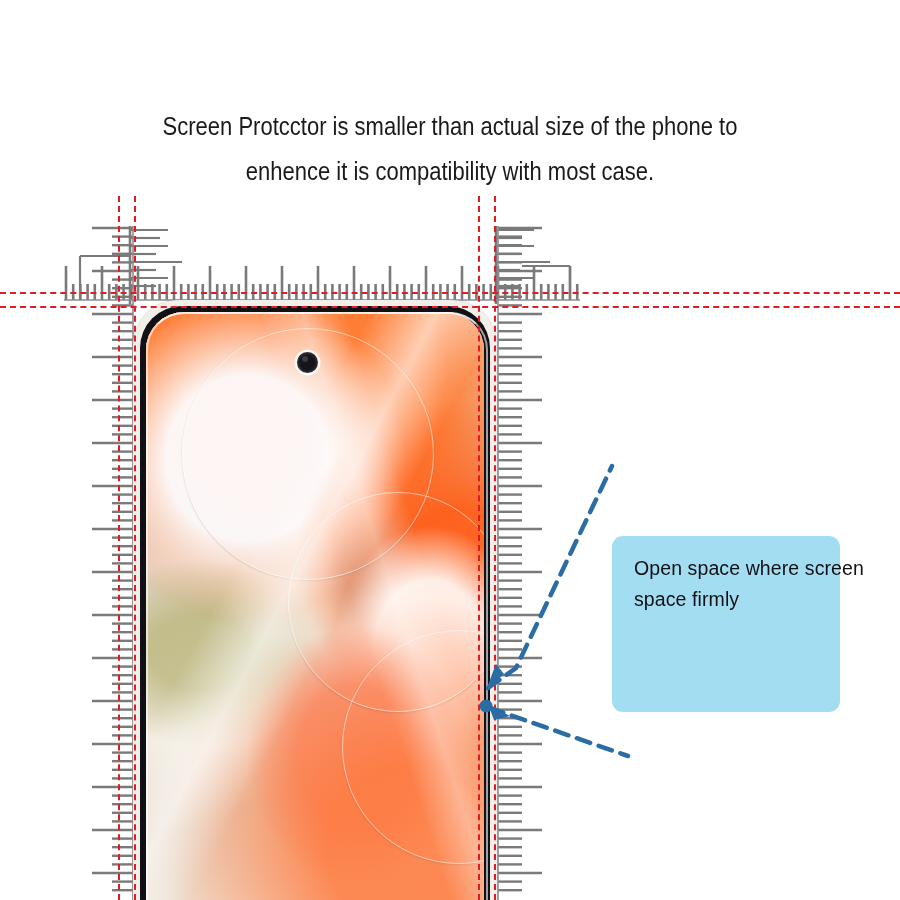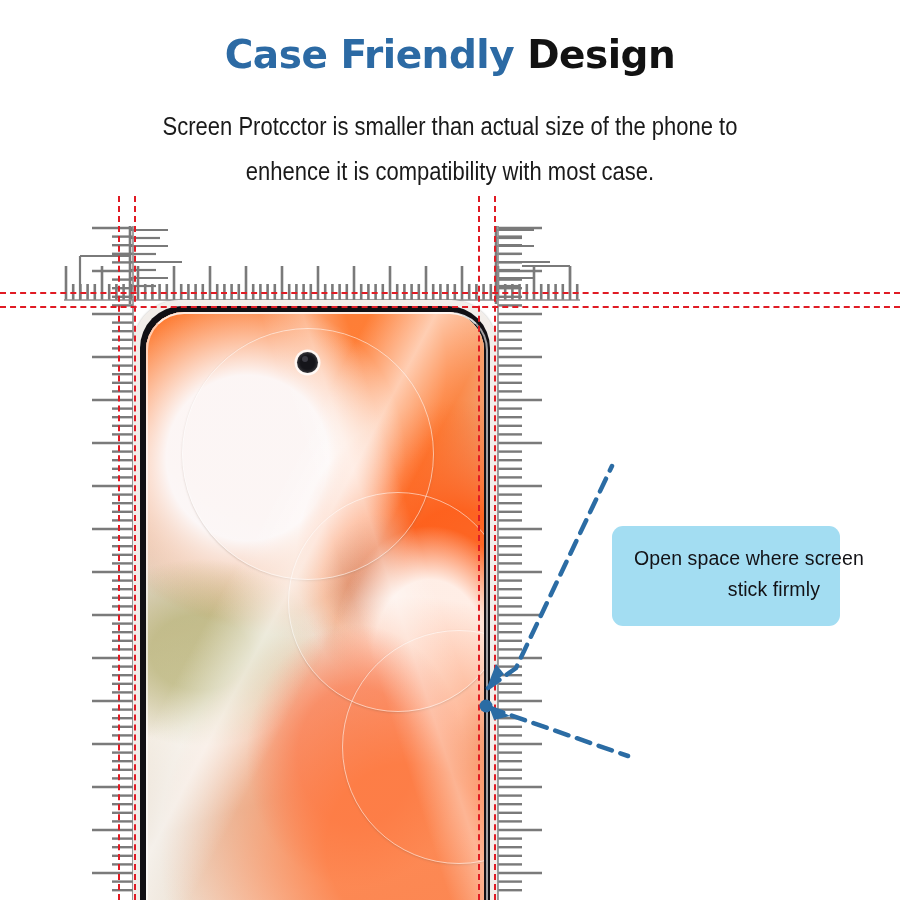--- a/index.html
+++ b/index.html
@@ -202,39 +202,34 @@
     box-sizing: border-box;
     font-family: "Liberation Sans Narrow", "Liberation Sans", sans-serif;
     color: #121216;
     font-size: 19.5px;
     line-height: 31px;
     letter-spacing: 0.1px;
     padding: 17px 20px 17px 22px;
   }
   #callout-1 {
     left: 612px;
-    top: 330px;
+    top: 340px;
     width: 228px;
-    height: 100px;
-    text-align: right;
+    height: 176px;
   }
   .callout-line { display: block; white-space: nowrap; }
 
   
   .leader { position: absolute; overflow: visible; }
 </style>
 </head>
 <body>
 
 <div id="page">
 
-  <div class="title">
-    <span class="t-blue">Case Friendly</span>
-    <span class="t-black">Design</span>
-  </div>
 
   <div class="subtitle">
     <div>Screen Protcctor is smaller than actual size of the phone to</div>
     <div>enhence it is compatibility with most case.</div>
   </div>
 
   <div id="stage">
 
     <svg class="ruler-top" viewBox="0 0 516 78">
       <g id="rt-ticks" stroke="#7a7a7a" stroke-width="2.6">
@@ -531,17 +526,17 @@
     </svg>
 
     <svg class="leader" style="left:468px; top:498px; width:170px; height:80px;" viewBox="0 0 170 80">
       <polyline points="22,14 160,62" fill="none" stroke="#2b6ca4" stroke-width="4.5" stroke-dasharray="14 9" stroke-linecap="round"></polyline>
       <circle cx="18" cy="12" r="6.5" fill="#2b6ca4"></circle>
       <polygon points="20,10 42,22 26,26" fill="#2b6ca4"></polygon>
     </svg>
 
     <div class="callout" id="callout-1">
       <span class="callout-line">Open space where screen</span>
-      <span class="callout-line">stick firmly</span>
+      <span class="callout-line">space firmly</span>
     </div>
 
   </div>
 </div>
 
 </body></html>

